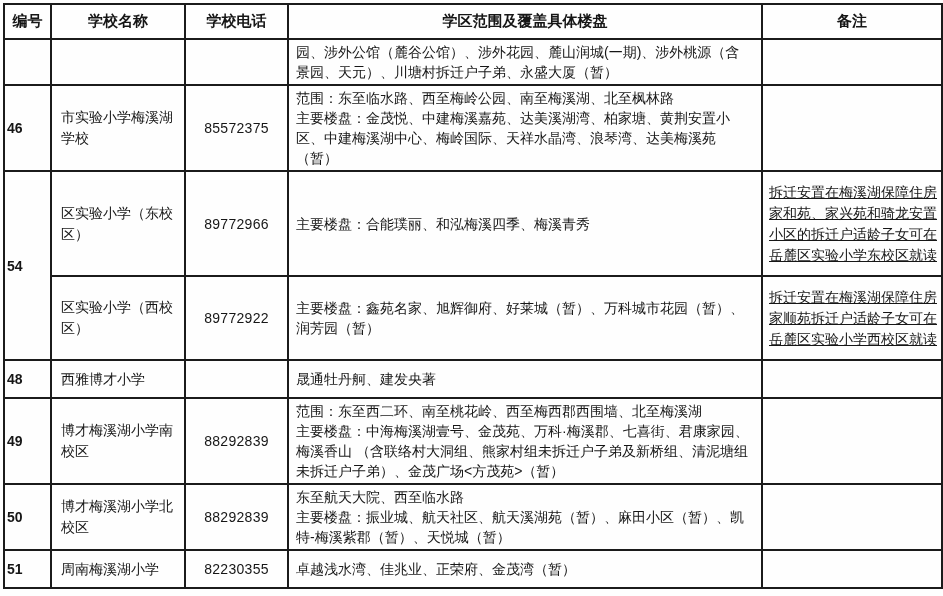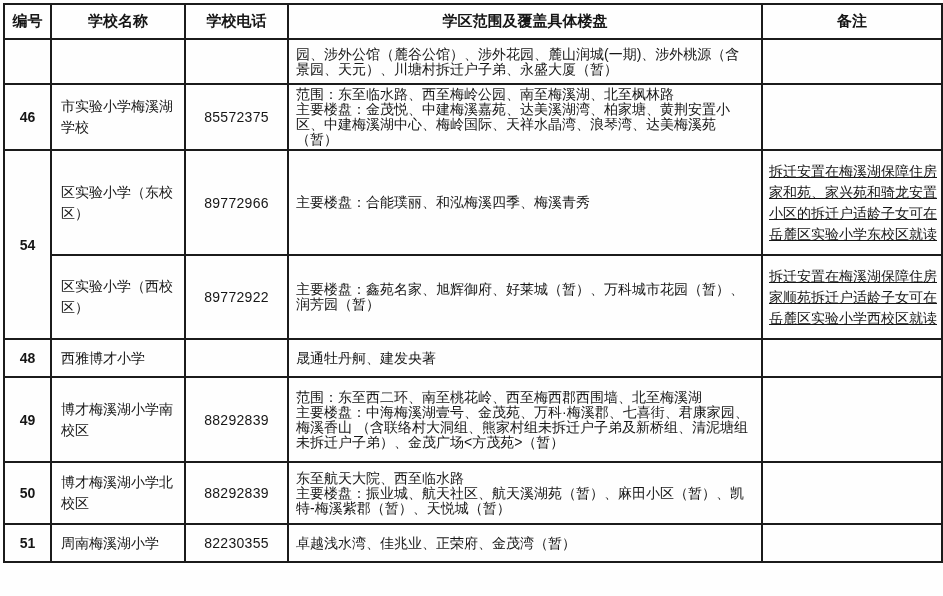--- a/index.html
+++ b/index.html
@@ -37,42 +37,42 @@
     overflow: hidden;
   }
   th {
     font-size: 15px;
     font-weight: bold;
     text-align: center;
     padding: 7px 2px;
     height: 30px;
   }
   td.id-cell {
-    text-align: center;
+    text-align: left;
     font-weight: bold;
     font-size: 14px;
     padding: 2px 2px;
   }
   td.school-cell {
     text-align: left;
     font-size: 14px;
     line-height: 21px;
     padding: 2px 6px 2px 9px;
     margin-top: 20px;
   }
   td.phone-cell {
     text-align: center;
     font-size: 14px;
     letter-spacing: 0.3px;
     padding: 8px 2px;
   }
   td.district-cell {
     text-align: left;
     font-size: 14px;
-    line-height: 15px;
+    line-height: 20px;
     padding: 2px 8px 2px 7px;
     white-space: pre-line;
   }
   td.remark-cell {
     text-align: left;
     font-size: 14px;
     line-height: 21px;
     padding: 2px 4px 2px 6px;
     text-decoration: underline;
   }

